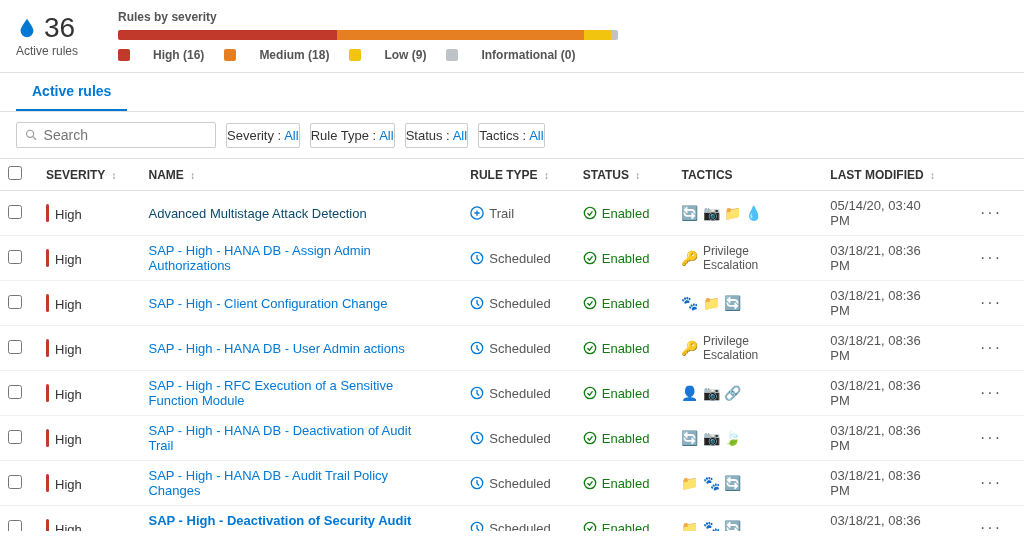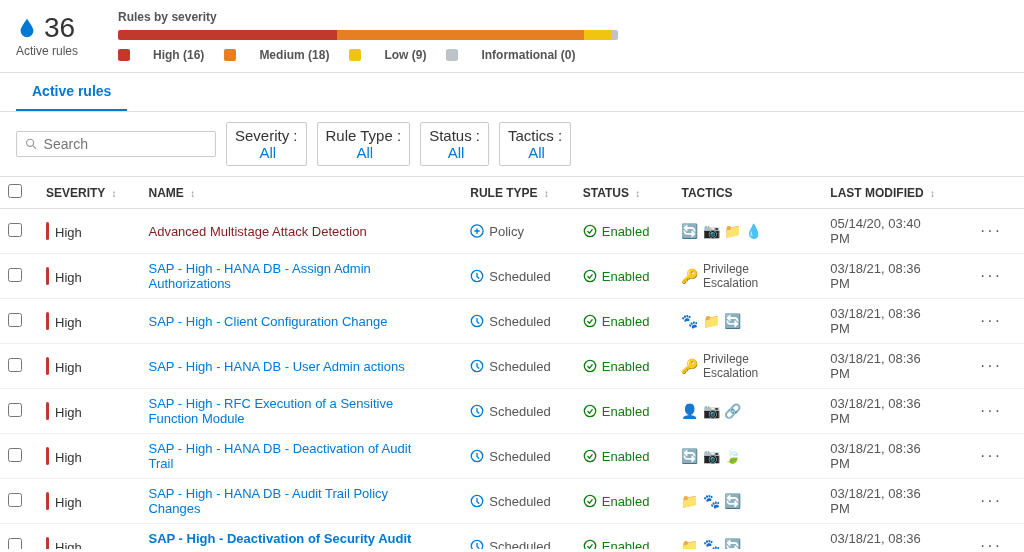--- a/index.html
+++ b/index.html
@@ -135,27 +135,26 @@
       outline: none;
       font-size: 14px;
       width: 100%;
       color: #0f172a;
     }
 
     .filter-chip {
       display: flex;
       align-items: center;
       border: 1px solid #ccc;
-      padding: 4px 8px;
+      padding: 4px 0;
       border-radius: 2px;
-      font-size: 15px;
+      font-size: 13px;
       cursor: pointer;
       background: #fff;
       white-space: nowrap;
-      flex-direction: column;
     }
 
     .filter-chip .all {
       color: #0078d4;
       margin-left: 3px;
     }
 
     .table-container {
       overflow-y: auto;
       height: calc(552px - 180px);
@@ -364,28 +363,28 @@
     <tr>
     <td class="td-checkbox">
       <input type="checkbox" class="checkbox-input" style="">
     </td>
     <td>
       <div class="severity-cell">
         <div class="severity-bar"></div>
         <span>High</span>
       </div>
     </td>
-    <td style="color:#7f1d1d; cursor:pointer;">Advanced Multistage Attack Detection</td>
+    <td style="color:#0c4a6e; cursor:pointer;">Advanced Multistage Attack Detection</td>
     <td>
       <div class="rule-type-cell">
         <svg width="14" height="14" viewBox="0 0 16 16" fill="#0078d4">
                 <circle cx="8" cy="8" r="7" stroke="#0078d4" stroke-width="1.5" fill="none"></circle>
                 <path d="M5 8h6M8 5v6" stroke="#0078d4" stroke-width="1.5"></path>
               </svg>
-        <span style="color:#555;">Policy</span>
+        <span style="color:#555;">Trail</span>
       </div>
     </td>
     <td>
       <div class="status-cell">
         <svg width="14" height="14" viewBox="0 0 16 16">
                 <circle cx="8" cy="8" r="6.5" stroke="#107c10" stroke-width="1.5" fill="none"></circle>
                 <path d="M5.5 8.5l2 2 3-4" stroke="#107c10" stroke-width="1.5" fill="none" stroke-linecap="round" stroke-linejoin="round"></path>
               </svg>
         <span style="color:#107c10;">Enabled</span>
       </div>

